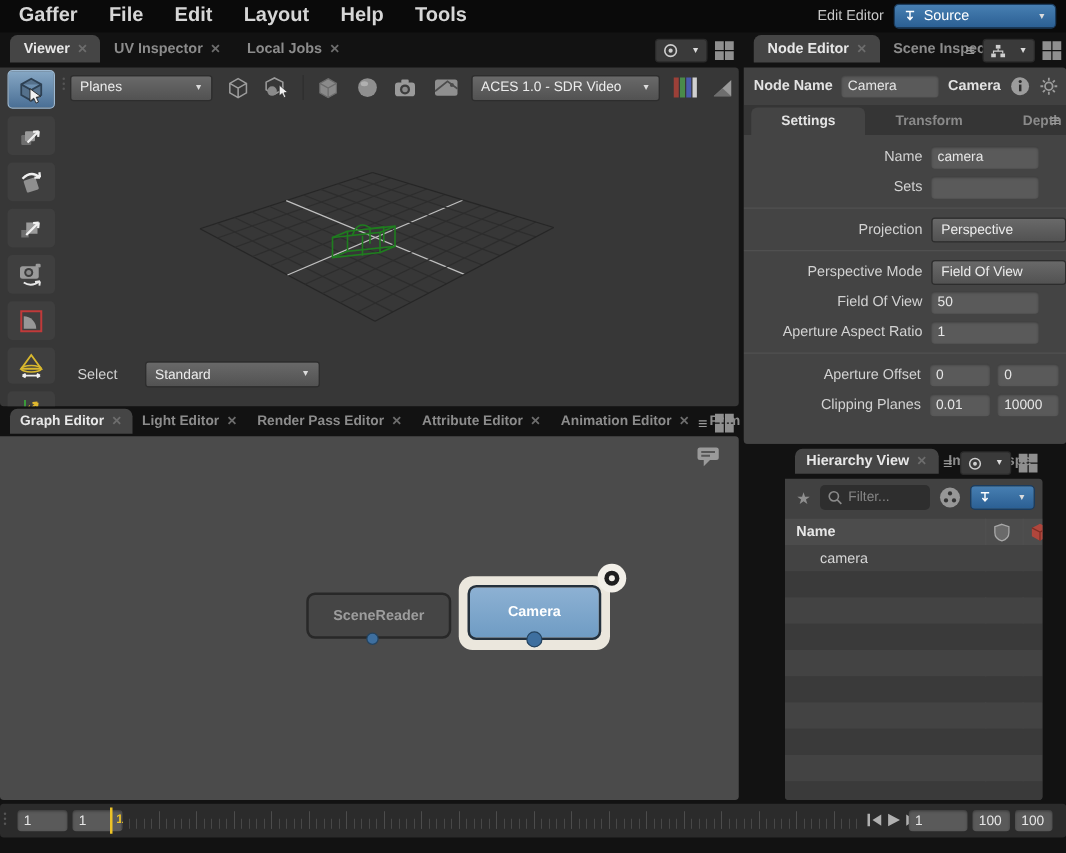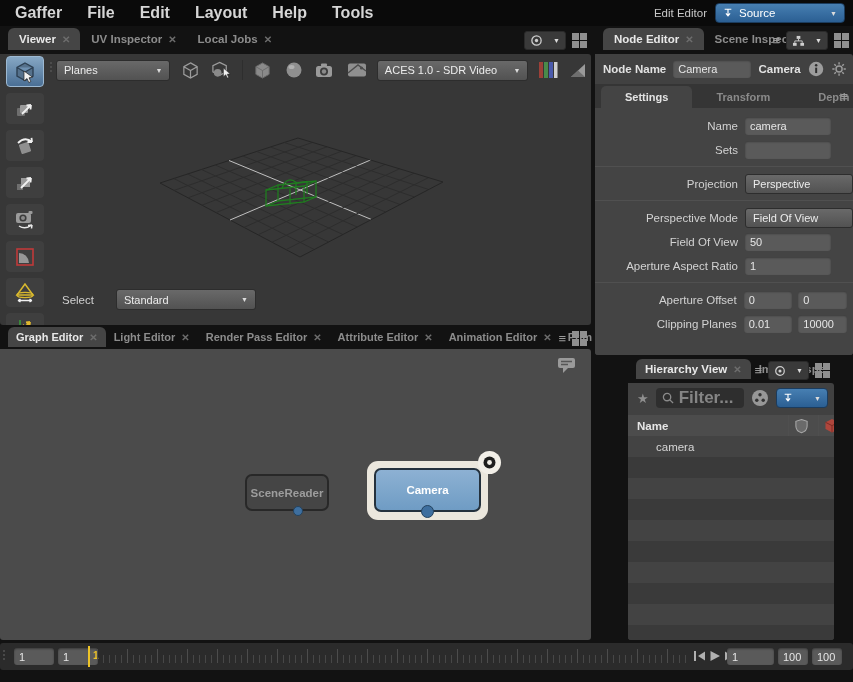--- a/index.html
+++ b/index.html
@@ -47,21 +47,21 @@
     display:flex; align-items:center; justify-content:center; }
   .tool-btn.active { background:linear-gradient(#86a7c4,#4a6f95); border:1px solid #9db9d2; }
   #select-row { position:absolute; left:62px; bottom:15px; display:flex; align-items:center; gap:22px; }
   #select-row .lbl { font-size:11.5px; color:#d0d0d0; }
   
   #graph-panel { left:0; top:327px; width:591px; height:313px; }
   #graph-panel .tab { font-size:11px; padding:4px 8px; }
   #graph-panel .content { top:22px; background:#4b4b4b; }
   .gnode { position:absolute; border-radius:7px; display:flex; align-items:center; justify-content:center;
     font-size:11.5px; font-weight:bold; }
-  #node-scenereader { left:245px; top:125px; width:84px; height:37px;
+  #node-scenereader { left:245px; top:125px; width:116px; height:37px;
     background:#454545; border:2px solid #282828; color:#9d9d9d; }
   #camera-halo { left:367px; top:112px; width:121px; height:59px; background:#ebe7dd; border-radius:11px; position:absolute; }
   #node-camera { left:374px; top:119px; width:107px; height:44px;
     background:linear-gradient(#8db1d3,#6f9cc4); border:2px solid #24313d; color:#ffffff; }
   .plug { position:absolute; width:10px; height:10px; border-radius:50%;
     background:#3e6f9f; border:1px solid #24435f; }
   #focus-ring { position:absolute; left:477px; top:101px; width:25px; height:25px; }
   #bubble-icon { position:absolute; right:14px; top:7px; }
   
   #nodeeditor-panel { left:595px; top:28px; width:258px; height:327px; }
@@ -78,21 +78,21 @@
   .flabel { width:150px; text-align:right; padding-right:7px; font-size:11.5px; color:#d2d2d2; white-space:nowrap; }
   .fval { width:86px; }
   .fdd { width:108px; height:20px; }
   .fdual { width:49px; margin-right:6px; }
   .hr { height:1px; background:#505050; margin:6px 0 7px 0; }
   
   #hier-panel { left:628px; top:359px; width:206px; height:281px; }
   #hier-panel .content { top:24px; background:#414141; }
   #filter-row { display:flex; align-items:center; gap:7px; padding:5px 6px 5px 9px; }
   #filter-input { flex:1; background:#2e2e2e; border-radius:4px; height:20px;
-    display:flex; align-items:center; gap:5px; padding:0 6px; color:#858585; font-size:17px;font-weight:bold; }
+    display:flex; align-items:center; gap:5px; padding:0 6px; color:#858585; font-size:11px; }
   #hier-pin-btn { width:52px; height:20px; background:linear-gradient(#477fb2,#2b5f93);
     border:1px solid #1b3c5e; border-radius:4px; display:flex; align-items:center; padding:0 6px; }
   #hier-table { position:relative; margin-top:2px; }
   .hv-line { position:absolute; top:0; bottom:0; width:1px; background:#4f4f4f; }
   #hier-header { height:21px; background:#4c4c4c; display:flex; align-items:center;
     font-size:11.5px; font-weight:bold; color:#e6e6e6; position:relative; }
   .hrow { height:21px; display:flex; align-items:center; font-size:11.5px; color:#d6d6d6; position:relative; }
   .hrow.odd { background:#434343; }
   .hrow.even { background:#3a3a3a; }
   .cellicon { position:absolute; top:3px; }

